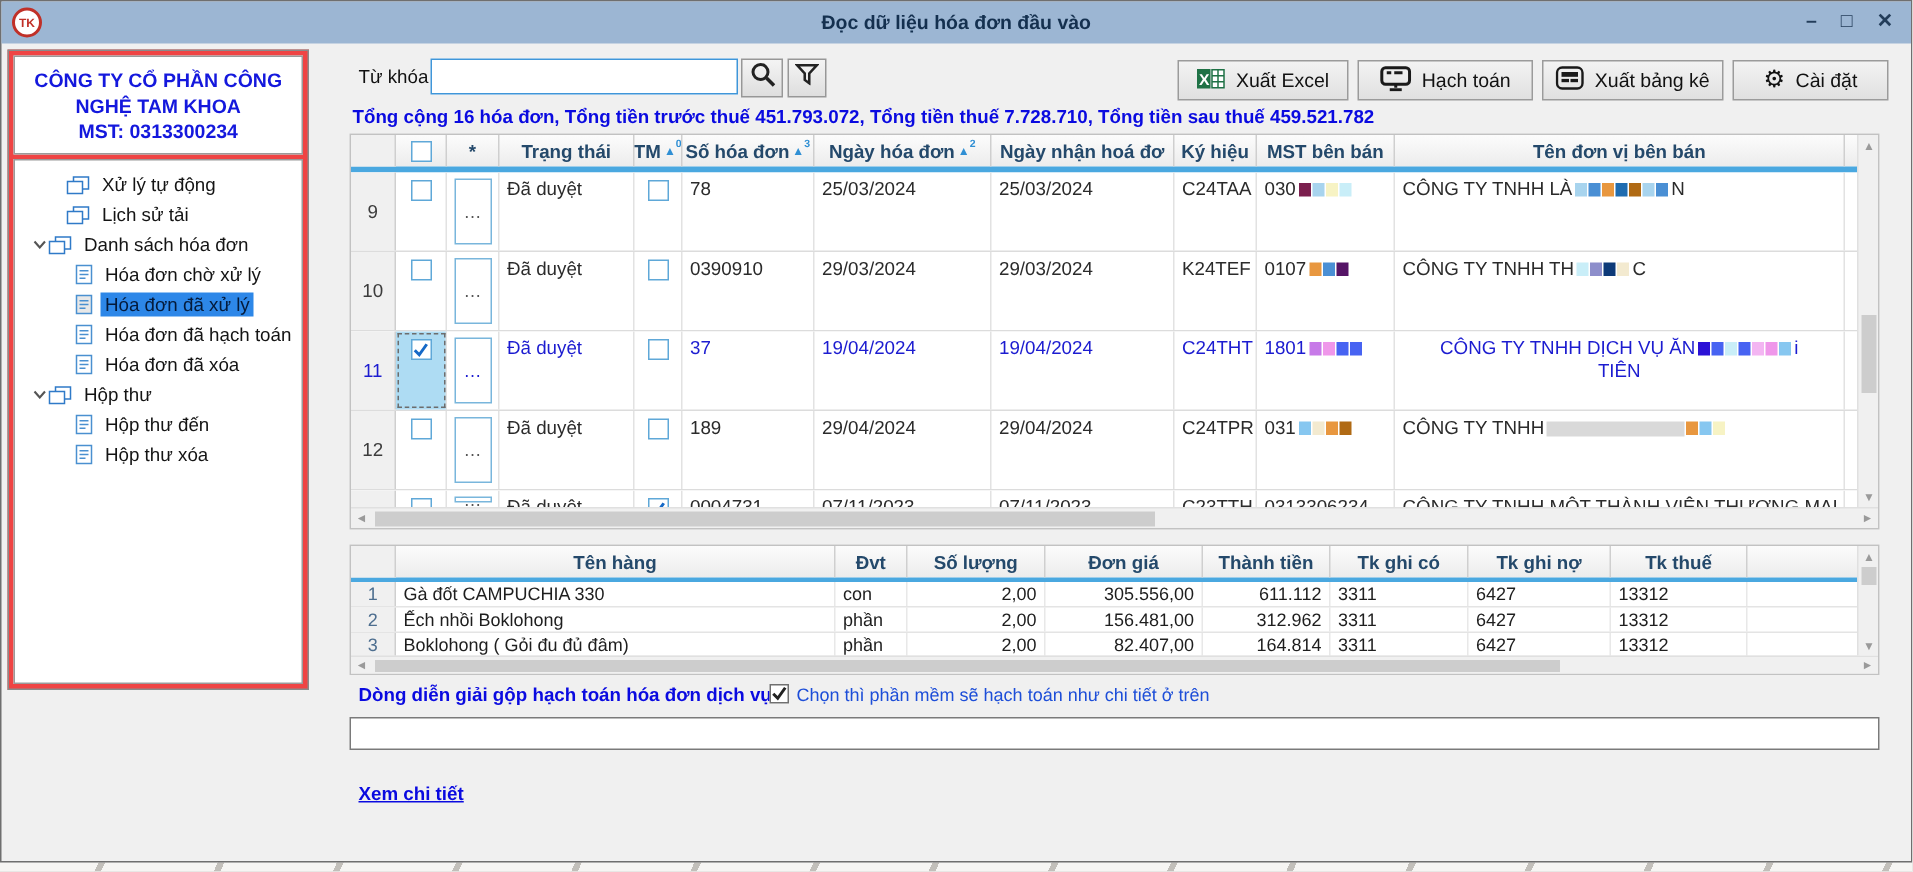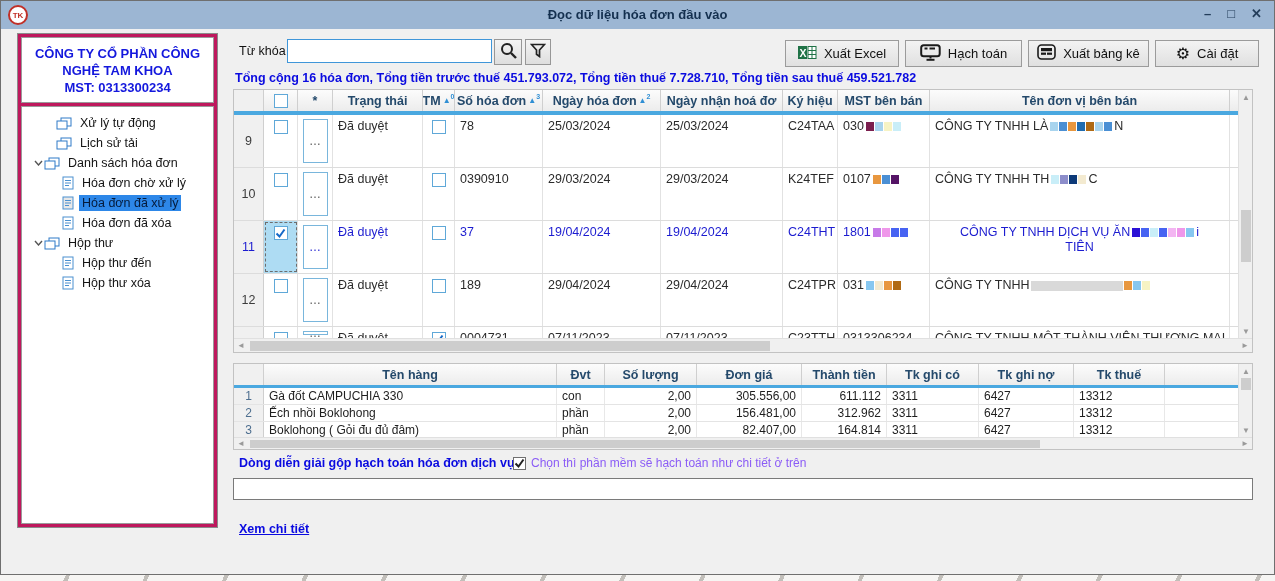--- a/index.html
+++ b/index.html
@@ -11,21 +11,21 @@
 
   
   .titlebar { position:absolute; left:0; top:0; right:0; height:28px; background:#9cb6d3;text-decoration:underline; }
   .logo { position:absolute; left:7px; top:4px; width:20px; height:20px; border:2px solid #c03028; border-radius:50%;
     background:#fff; color:#c03028; font-size:8px; font-weight:bold; display:flex; align-items:center; justify-content:center; }
   .wtitle { position:absolute; left:0; right:0; top:6px; text-align:center; font-size:13px; font-weight:bold; color:#14304f; }
   .wctrls { position:absolute; right:12px; top:5px; display:flex; gap:16px; color:#233d5a; font-size:13px; font-weight:bold; }
   .wctrls span { cursor:default; }
 
   
-  .sidebar { position:absolute; left:16px; top:32px; width:201px; height:495px; border:1px solid #8a8a8a; background:#be185d; }
+  .sidebar { position:absolute; left:4px; top:32px; width:201px; height:427px; border:1px solid #8a8a8a; background:#ef4444; }
   .companybox { position:absolute; left:3px; top:3px; right:3px; height:66px; background:#fff; border:1px solid #9a9a9a;
     color:#1418dd; font-weight:bold; font-size:13px; line-height:17px; text-align:center; padding:7px 6px 0 6px; }
   .treebox { position:absolute; left:3px; top:72px; right:3px; bottom:3px; background:#fff; border:1px solid #9a9a9a; padding-top:6px; overflow:hidden; }
   .titem { height:20px; display:flex; align-items:center; font-size:12.5px; color:#141414; white-space:nowrap; cursor:default; }
   .titem .chev { width:12px; margin-left:4px; display:flex; justify-content:center; }
   .titem.l1 { padding-left:6px; }
   .titem.l1.nochev { padding-left:34px; }
   .titem.l2 { padding-left:40px; }
   .ticon { margin-right:5px; display:flex; }
   .tlabel { padding:1px 3px; }
@@ -96,21 +96,21 @@
   #dgrid .ghead, .drow { grid-template-columns:30px 293px 48px 92px 105px 85px 92px 95px 91px 75px; width:1006px; }
   #dgrid .ghead { height:21px; font-size:12.5px; }
   #dgrid .gbar { height:3px; width:1006px; }
   .drow { display:grid; height:17px; border-bottom:1px solid #e4e4e4; font-size:12px; color:#1e1e1e; }
   .drow .c { border-right:1px solid #e8e8e8; padding:1px 5px; overflow:hidden; white-space:nowrap; }
   .drow .num { background:#f0f0f0; border-right:1px solid #cfcfcf; color:#4d6e8f; text-align:center; padding:1px 0; }
   .drow .r { text-align:right; }
 
   
   .gop-label { position:absolute; left:238px; top:455px; font-size:12.5px; font-weight:bold; color:#0a0ae0; }
-  .gop-check { position:absolute; left:512px; top:455px; display:flex; align-items:center; gap:5px; font-size:12px; color:#8b5cf6; }
+  .gop-check { position:absolute; left:512px; top:455px; display:flex; gap:5px; font-size:12px; color:#1d4ed8; }
   .gop-check .cb { width:13px; height:13px; border:1px solid #707070; }
   .note-input { position:absolute; left:232px; top:477px; width:1020px; height:22px; border:1px solid #7a7a7a; background:#fff;
     font-size:12.5px; padding:0 4px; font-family:"Liberation Sans",sans-serif; }
   .detail-link { position:absolute; left:238px; top:521px; font-size:12.5px; font-weight:bold; color:#0a0ae0;
     text-decoration:underline; cursor:pointer; }
 </style>
 </head>
 <body>
 
 <div class="screen">
@@ -179,20 +179,31 @@
         <div class="titem l2">
           <span class="ticon">
               <svg width="12" height="14">
                 <rect x="1" y="1" width="10" height="12" fill="#e8e8e8" stroke="#4a90d0"></rect>
                 <line x1="3" y1="4.5" x2="9" y2="4.5" stroke="#4a90d0"></line>
                 <line x1="3" y1="7" x2="9" y2="7" stroke="#4a90d0"></line>
                 <line x1="3" y1="9.5" x2="7" y2="9.5" stroke="#4a90d0"></line>
               </svg>
             </span>
           <span class="tlabel sel">Hóa đơn đã xử lý</span>
+        </div>
+        <div class="titem l2">
+          <span class="ticon">
+              <svg width="12" height="14">
+                <rect x="1" y="1" width="10" height="12" fill="#fff" stroke="#4a90d0"></rect>
+                <line x1="3" y1="4.5" x2="9" y2="4.5" stroke="#4a90d0"></line>
+                <line x1="3" y1="7" x2="9" y2="7" stroke="#4a90d0"></line>
+                <line x1="3" y1="9.5" x2="7" y2="9.5" stroke="#4a90d0"></line>
+              </svg>
+            </span>
+          <span class="tlabel">Hóa đơn đã hạch toán</span>
         </div>
         <div class="titem l2">
           <span class="ticon">
               <svg width="12" height="14">
                 <rect x="1" y="1" width="10" height="12" fill="#fff" stroke="#4a90d0"></rect>
                 <line x1="3" y1="4.5" x2="9" y2="4.5" stroke="#4a90d0"></line>
                 <line x1="3" y1="7" x2="9" y2="7" stroke="#4a90d0"></line>
                 <line x1="3" y1="9.5" x2="7" y2="9.5" stroke="#4a90d0"></line>
               </svg>
             </span>

